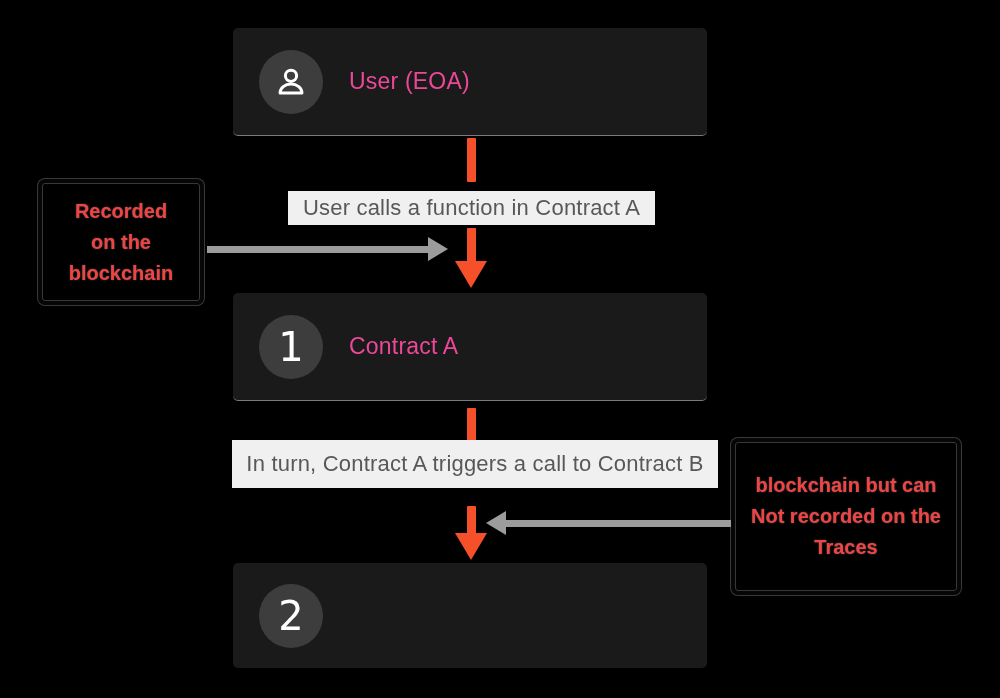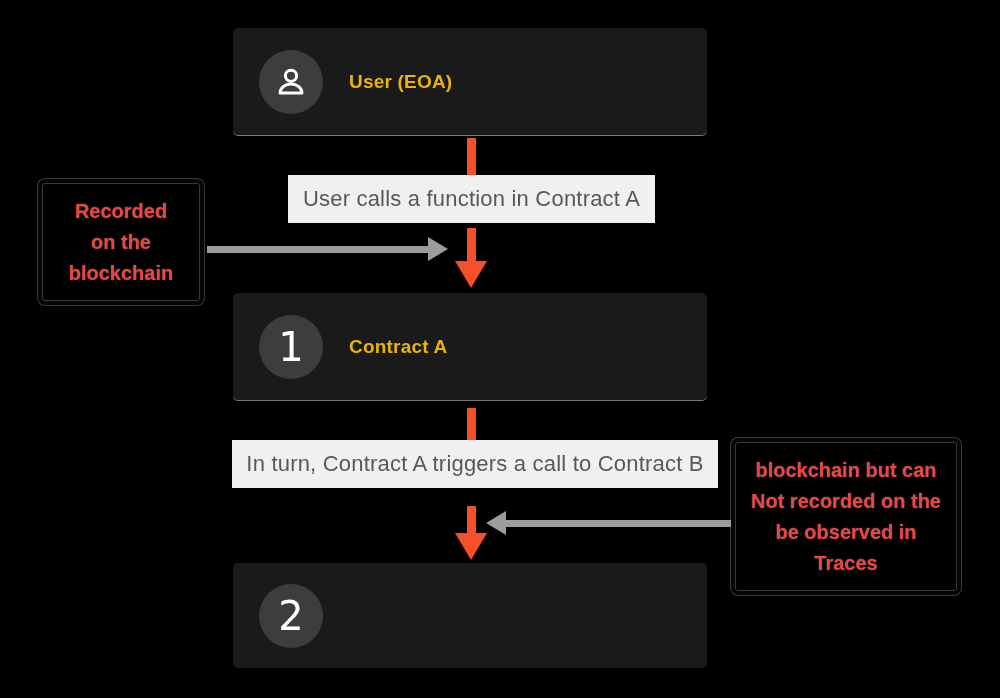--- a/index.html
+++ b/index.html
@@ -17,21 +17,21 @@
   .node-circle{
     width:64px;height:64px;border-radius:50%;background:#3d3d3e;
     margin-left:26px;flex:0 0 auto;
     display:flex;align-items:center;justify-content:center;
   }
   .badge-num{
     font-family:"DejaVu Sans",sans-serif;font-size:40px;line-height:1;
     color:#fff;font-weight:400;
   }
   .node-title{
-    color:#eab308;font-weight:bold;font-size:19px;margin-left:26px;
+    color:#ec4899;font-weight:normal;font-size:23px;margin-left:26px;
     letter-spacing:0.2px;
   }
   
   .oshaft{position:absolute;width:9px;border-radius:1px;}
   .ohead{
     position:absolute;width:0;height:0;
     border-left:16px solid transparent;border-right:16px solid transparent;
   }
   
   .edge-label{
@@ -69,21 +69,21 @@
     <div class="node-circle">
       <svg class="person-svg" width="38" height="38" viewBox="0 0 24 24" fill="none" stroke="#ffffff" stroke-width="1.9" stroke-linejoin="round" stroke-linecap="round">
         <circle cx="12" cy="8.1" r="3.55"></circle>
         <path d="M5.1 18.9 a6.9 5.6 0 0 1 13.8 0 Z"></path>
       </svg>
     </div>
     <div class="node-title">User (EOA)</div>
   </div>
 
   <div class="oshaft" style="left:467px;top:138px;height:44px;background:#f6502b;"></div>
-  <div class="edge-label" style="left:288px;top:175px;width:367px;height:48px;text-align:center;">
+  <div class="edge-label" style="left:288px;top:191px;width:367px;height:34px;text-align:center;">
     <span>User calls a function in Contract A</span>
   </div>
   <div class="oshaft" style="left:467px;top:228px;height:34px;background:#f6502b;"></div>
   <div class="ohead" style="left:455px;top:261px;border-top:27px solid #f6502b;"></div>
 
   <div class="annot" style="left:38px;top:179px;width:158px;height:118px;">
     <div class="line">Recorded</div>
     <div class="line">on the</div>
     <div class="line">blockchain</div>
   </div>
@@ -101,21 +101,20 @@
   <div class="oshaft" style="left:467px;top:408px;height:50px;background:#f6502b;"></div>
   <div class="edge-label" style="left:232px;top:440px;width:486px;height:48px;">
     <span>In turn, Contract A triggers a call to Contract B</span>
   </div>
   <div class="oshaft" style="left:467px;top:506px;height:28px;background:#f6502b;"></div>
   <div class="ohead" style="left:455px;top:533px;border-top:27px solid #f6502b;"></div>
 
   <div class="annot" style="left:731px;top:438px;width:222px;height:149px;">
     <div class="line">blockchain but can</div>
     <div class="line">Not recorded on the</div>
-    <div class="line">be observed in</div>
     <div class="line">Traces</div>
   </div>
 
   <div class="gshaft" style="left:506px;top:520px;width:225px;"></div>
   <div class="ghead left" style="left:486px;top:511px;"></div>
 
   <div class="node" style="top:563px;height:105px;">
     <div class="node-circle">
       <span class="badge-num">2</span>
     </div>

